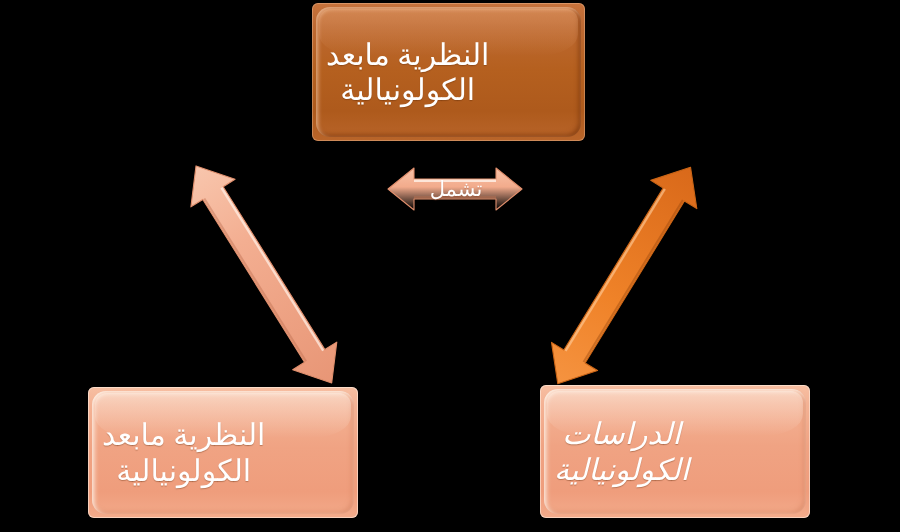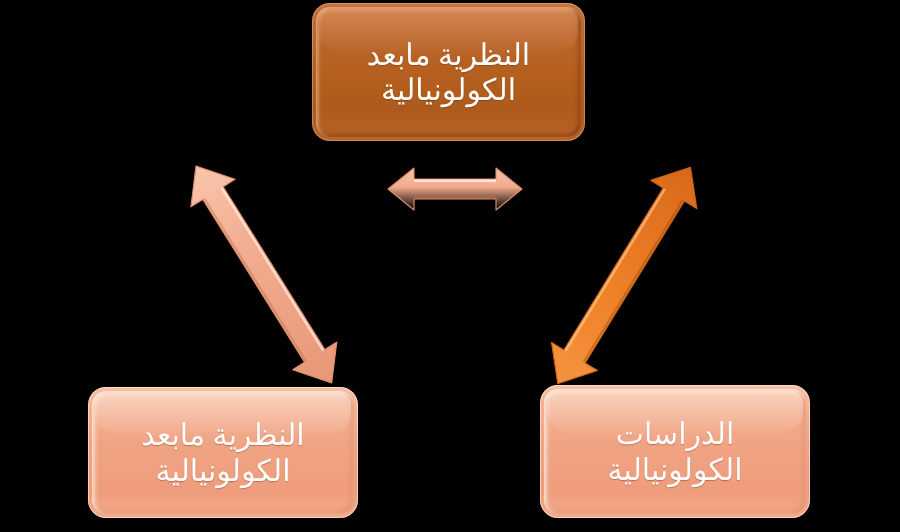--- a/index.html
+++ b/index.html
@@ -14,24 +14,24 @@
     height: 532px;
     background: #000000;
     overflow: hidden;
     font-family: "Liberation Serif", "DejaVu Serif", serif;
   }
 
   
   .node {
     position: absolute;
     box-sizing: border-box;
-    border-radius: 18px;
+    border-radius: 6px;
     display: flex;
     align-items: center;
-    justify-content: center;
+    justify-content: flex-end;
     text-align: center;
     color: #ffffff;
     direction: rtl;
     line-height: 1.18;
     overflow: hidden;
   }
   .node .label {
     position: relative;
     z-index: 3;
     padding: 0 14px;
@@ -112,20 +112,21 @@
     left: 88px;
     top: 387px;
     width: 270px;
     height: 131px;
   }
   #node-colonial-studies {
     left: 540px;
     top: 385px;
     width: 270px;
     height: 133px;
+    font-style: italic;
   }
 
   
   .arrow-svg {
     position: absolute;
     left: 0;
     top: 0;
     width: 900px;
     height: 532px;
     pointer-events: none;
@@ -185,20 +186,21 @@
       <polyline points="-95,9.6 95,9.6" fill="none" stroke="rgba(150,70,12,0.42)" stroke-width="2"></polyline>
     </g>
 
     <g transform="translate(455,189)">
       <polygon points="-67,0 -41,-21 -41,-10 41,-10 41,-21 67,0 41,21 41,10 -41,10 -41,21" fill="url(#gradHoriz)" stroke="#e18f6d" stroke-width="1.1" stroke-linejoin="round"></polygon>
       <polyline points="-41,-8.2 41,-8.2" fill="none" stroke="rgba(255,243,234,0.80)" stroke-width="2.4"></polyline>
       <polyline points="-41,8.2 41,8.2" fill="none" stroke="rgba(195,115,82,0.45)" stroke-width="2"></polyline>
     </g>
   </svg>
 
+  <div id="arrow-includes-label">تشمل</div>
 
   <div class="node" id="node-theory">
     <span class="label">النظرية مابعد
 الكولونيالية</span>
   </div>
 
   <div class="node node-salmon" id="node-post-studies">
     <span class="label">النظرية مابعد
 الكولونيالية</span>
   </div>

